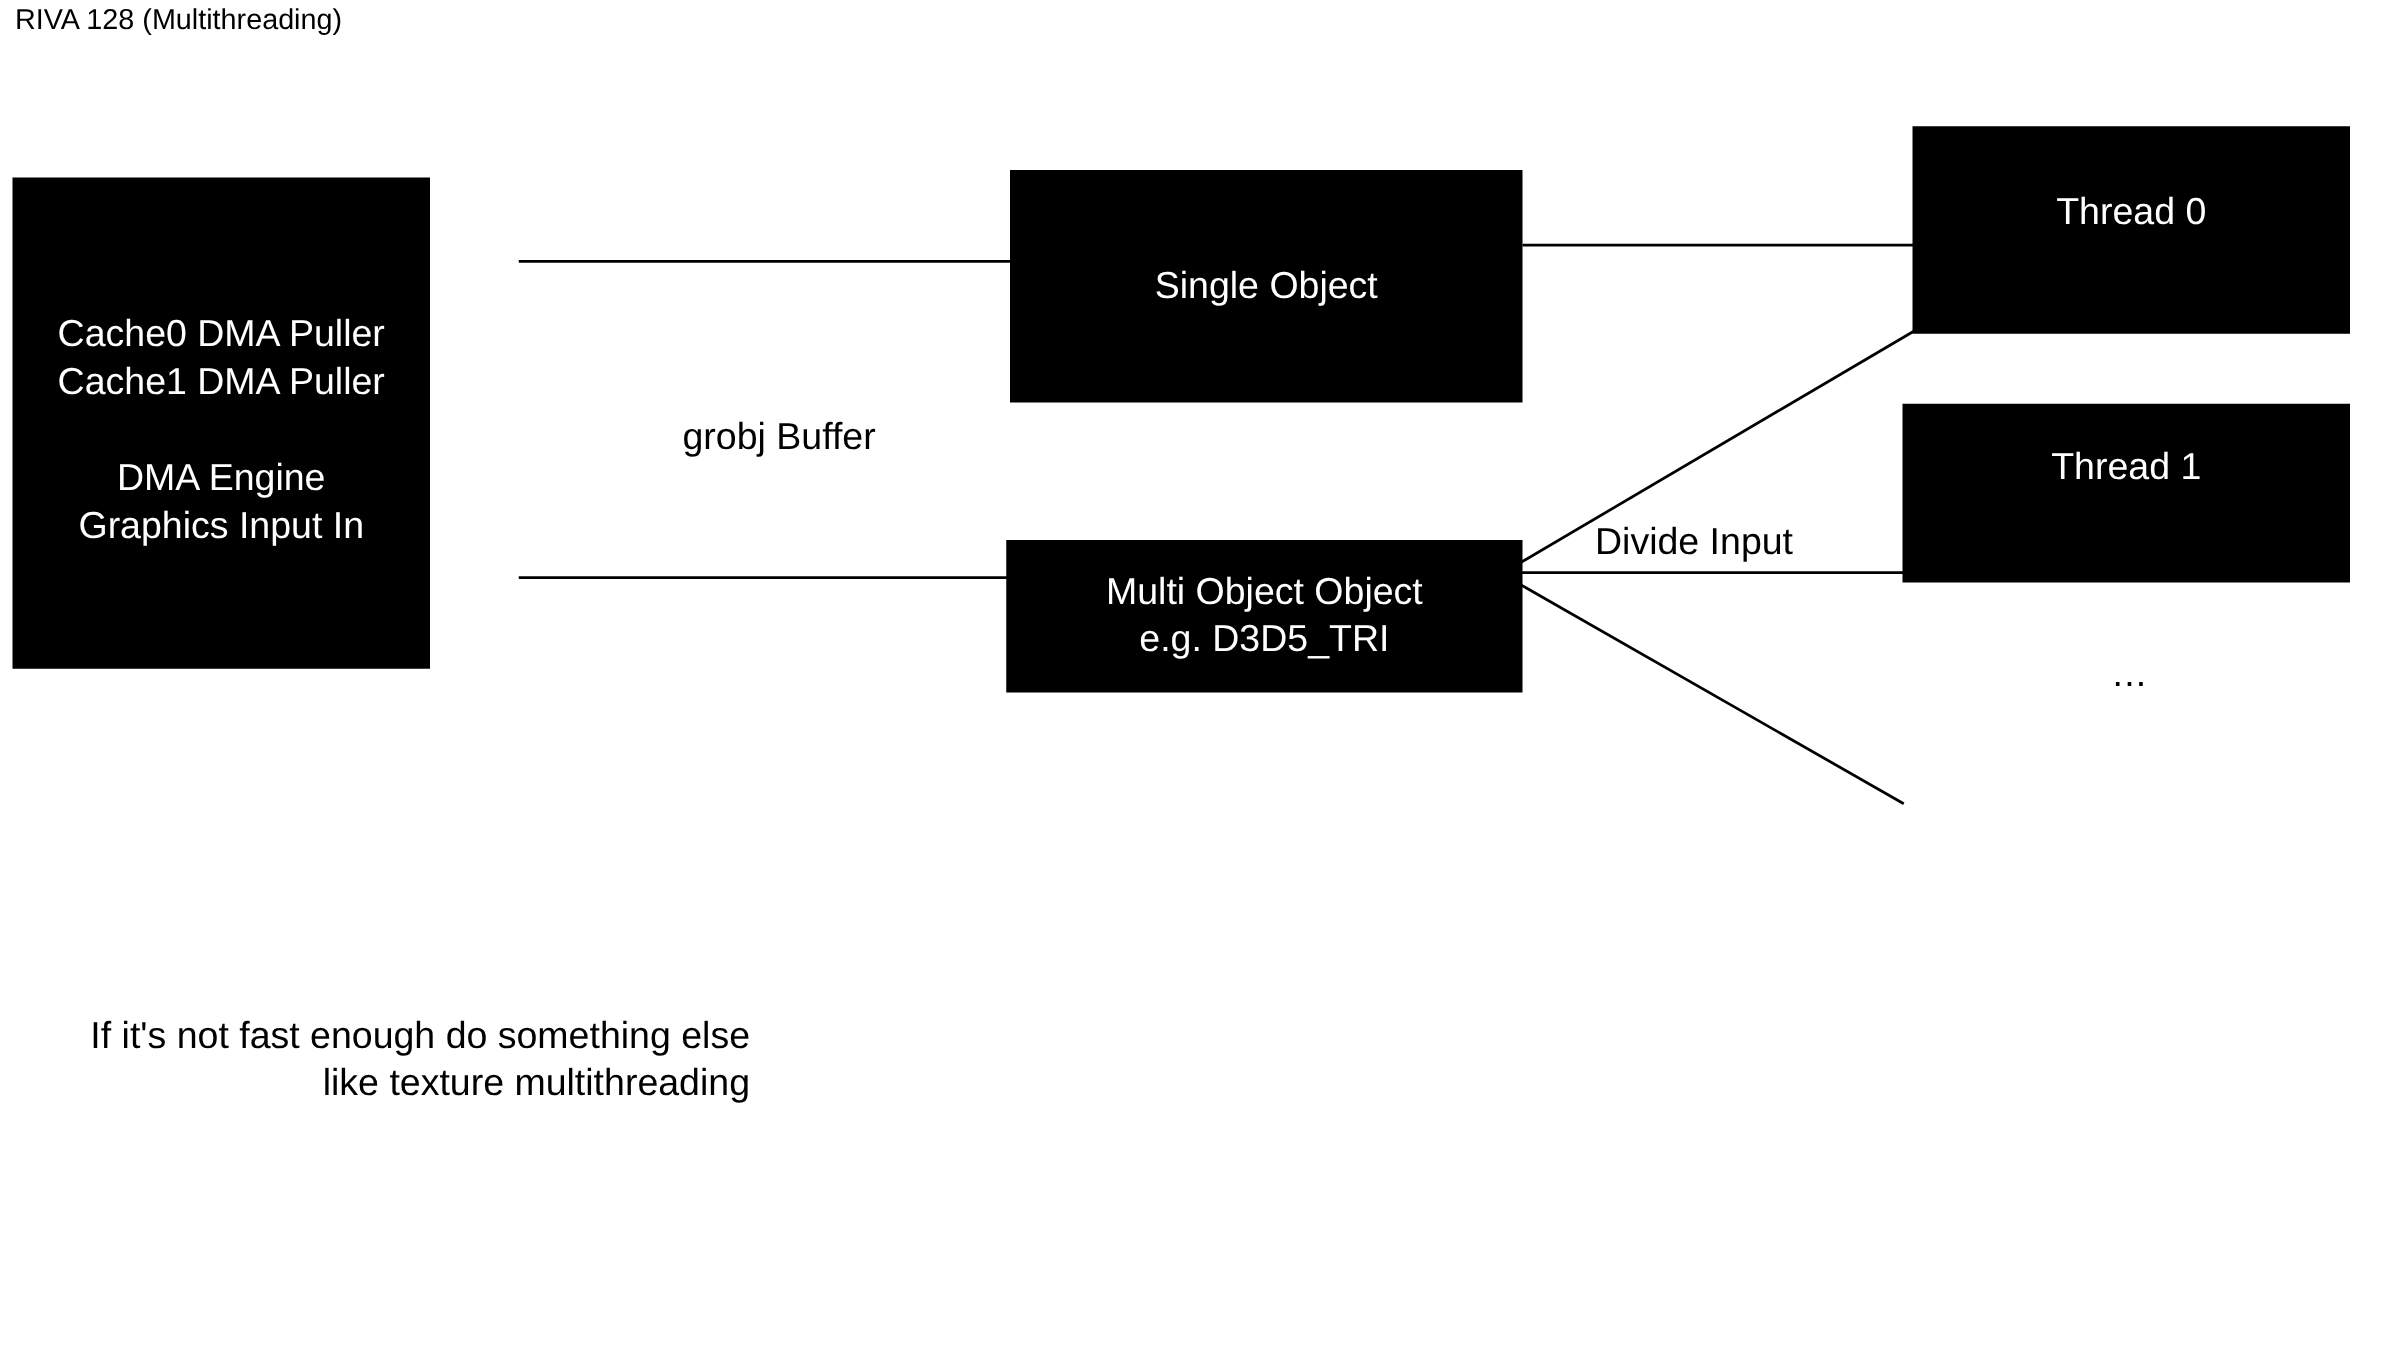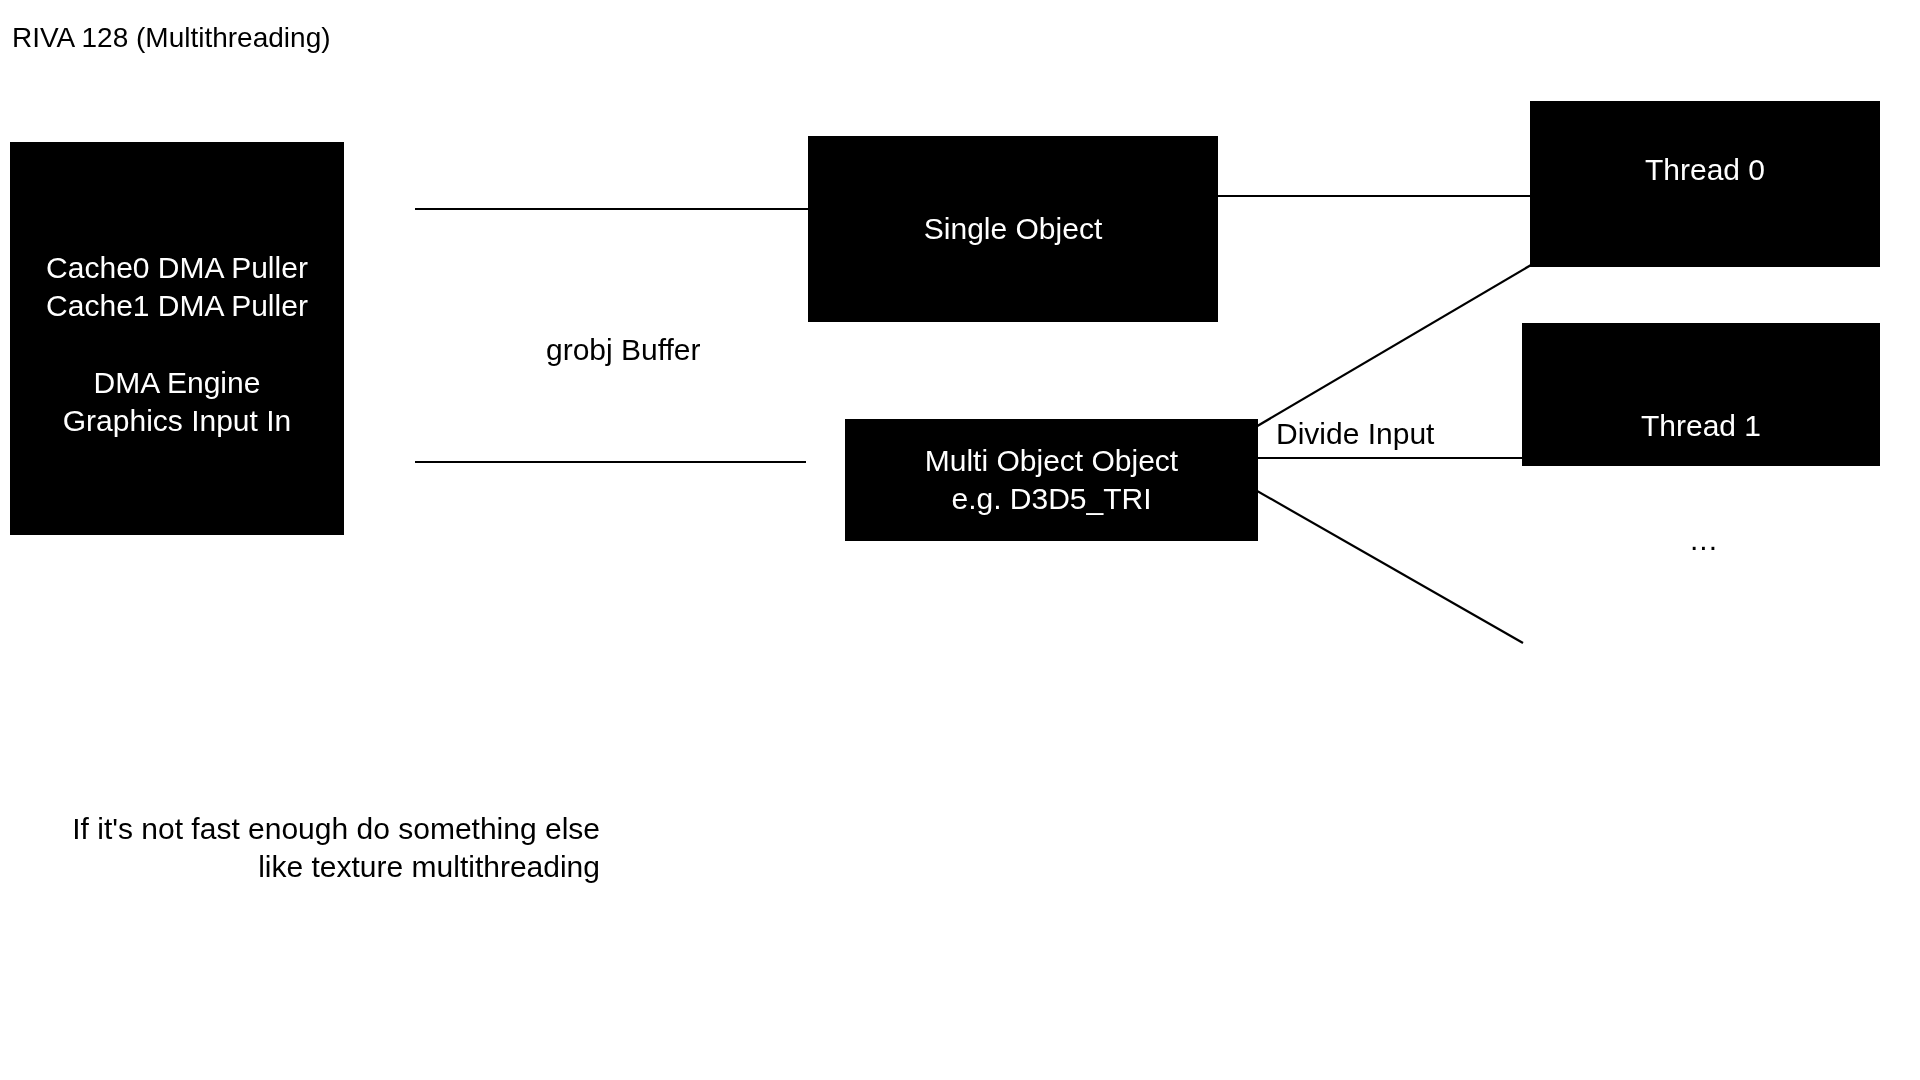--- a/index.html
+++ b/index.html
@@ -24,22 +24,22 @@
     position: absolute;
     left: 0;
     top: 0;
     width: 1920px;
     height: 1080px;
     pointer-events: none;
   }
   .slide-title {
     position: absolute;
     left: 12px;
-    top: 21px;
-    font-size: 28px;
+    top: 2px;
+    font-size: 23px;
     line-height: 1.2;
     white-space: nowrap;
     color: #000000;
   }
   .node {
     position: absolute;
     background: #000000;
     color: #ffffff;
     display: flex;
     align-items: center;
@@ -64,39 +64,38 @@
   }
   #node-pullers .node-text { transform: translateY(6px); }
   #node-single-object {
     left: 808px;
     top: 136px;
     width: 410px;
     height: 186px;
   }
   #node-multi-object {
     left: 805px;
-    top: 419px;
+    top: 432px;
     width: 413px;
     height: 122px;
-    margin-left: 40px;
   }
   #node-thread-0 {
     left: 1530px;
     top: 101px;
     width: 350px;
     height: 166px;
     align-items: flex-start;
   }
   #node-thread-0 .node-text { transform: translateY(50px); }
   #node-thread-1 {
     left: 1522px;
     top: 323px;
     width: 358px;
     height: 143px;
-    align-items: center;
+    align-items: flex-start;
   }
   #node-thread-1 .node-text { transform: translateY(32px); }
   #node-thread-n {
     left: 1522px;
     top: 588px;
     width: 368px;
     height: 122px;
     align-items: flex-start;
   }
   #node-thread-n .node-text { transform: translateY(30px); }

